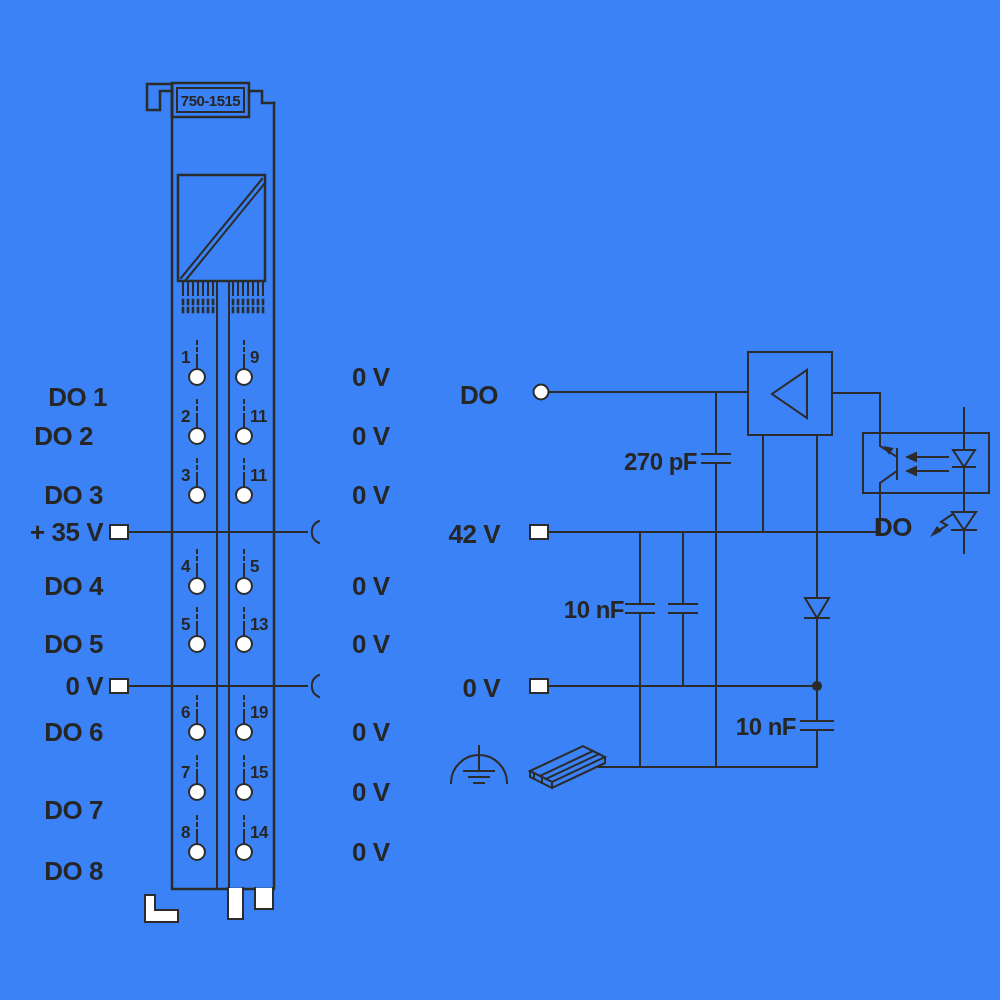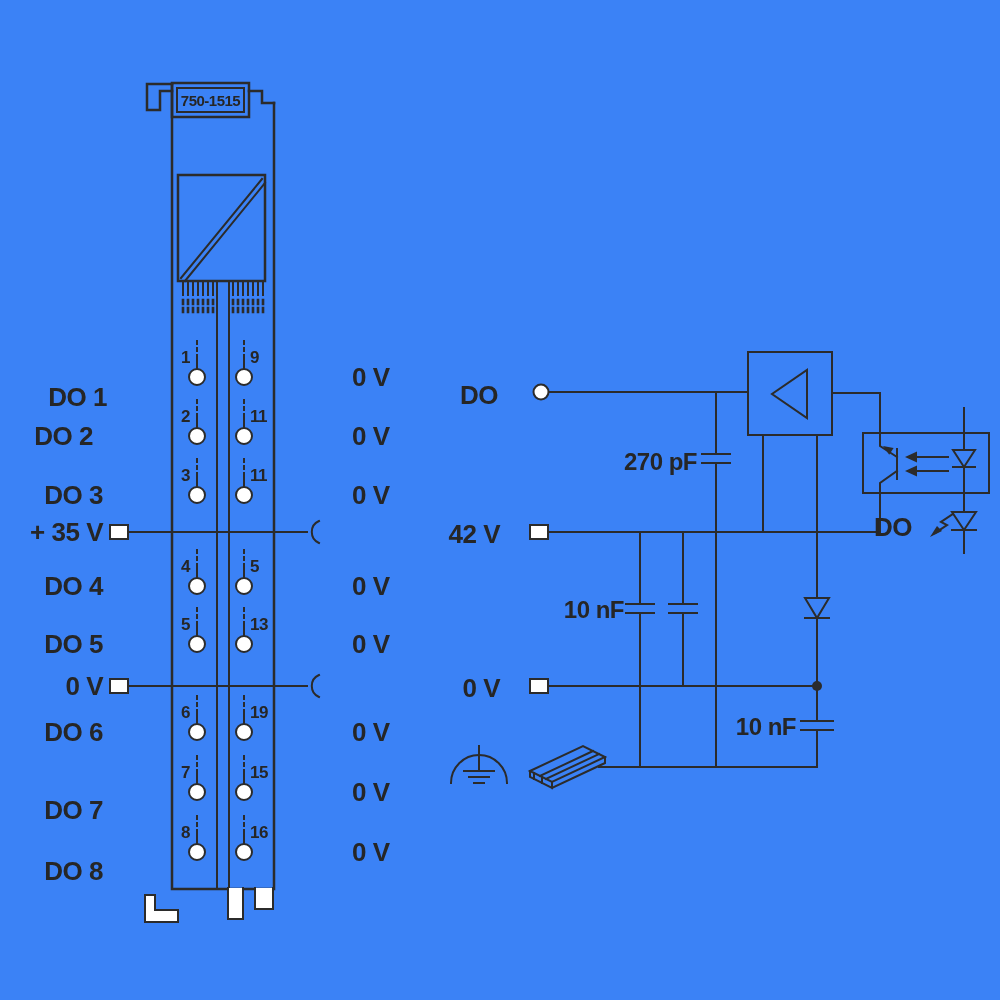--- a/index.html
+++ b/index.html
@@ -186,21 +186,21 @@
   <div class="lbl pin ra" style="left:158px;top:762px;width:32px;">7</div>
   <div class="lbl pin ra" style="left:158px;top:822px;width:32px;">8</div>
 
   <div class="lbl pin" style="left:250px;top:347px;width:34px;">9</div>
   <div class="lbl pin" style="left:250px;top:406px;width:34px;">11</div>
   <div class="lbl pin" style="left:250px;top:465px;width:34px;">11</div>
   <div class="lbl pin" style="left:250px;top:556px;width:34px;">5</div>
   <div class="lbl pin" style="left:250px;top:614px;width:34px;">13</div>
   <div class="lbl pin" style="left:250px;top:702px;width:34px;">19</div>
   <div class="lbl pin" style="left:250px;top:762px;width:34px;">15</div>
-  <div class="lbl pin" style="left:250px;top:822px;width:34px;">16</div>
+  <div class="lbl pin" style="left:250px;top:822px;width:34px;">14</div>
 
   <div class="lbl big ra" style="left:448px;top:379px;width:50px;">DO</div>
   <div class="lbl big ra" style="left:430px;top:518px;width:70px;">42 V</div>
   <div class="lbl big ra" style="left:430px;top:672px;width:70px;">0 V</div>
   <div class="lbl mid ra" style="left:600px;top:449px;width:97px;">270 pF</div>
   <div class="lbl mid ra" style="left:540px;top:597px;width:84px;">10 nF</div>
   <div class="lbl mid ra" style="left:712px;top:714px;width:84px;">10 nF</div>
   <div class="lbl big" style="left:874px;top:511px;width:54px;">DO</div>
 
 </div>

